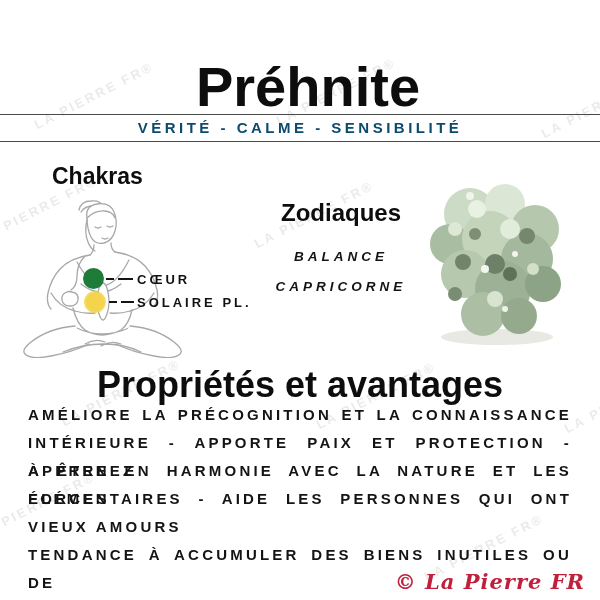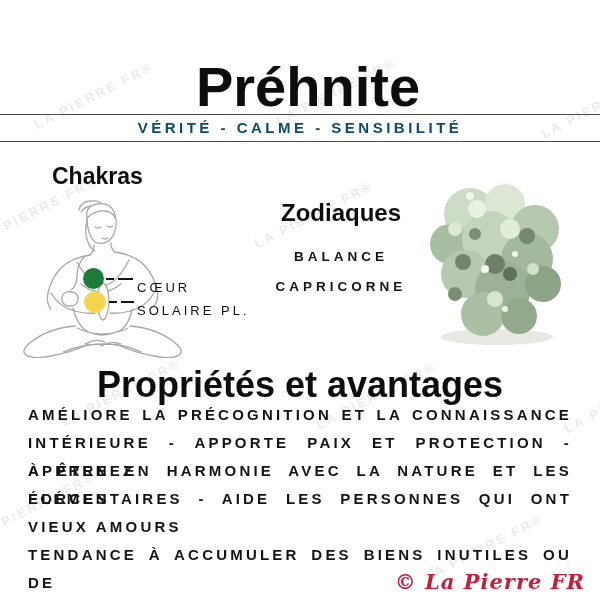--- a/index.html
+++ b/index.html
@@ -34,28 +34,28 @@
   .dot-solar{
     left:84px;top:291px;width:22px;height:22px;
     background:radial-gradient(circle,#f3d44c 0%,#f3d44c 55%,rgba(243,212,76,0.25) 100%);
   }
   .pline{position:absolute;height:2px;background:#141414;}
   .pl-heart-a{left:106px;top:278px;width:8px;}
   .pl-heart-b{left:118px;top:278px;width:15px;}
   .pl-solar-a{left:109px;top:301px;width:8px;}
   .pl-solar-b{left:121px;top:301px;width:13px;}
   .chakra-label{
-    position:absolute;font-size:13px;font-weight:400;letter-spacing:3px;color:#111;margin-top:8px;
+    position:absolute;font-size:13px;font-weight:700;letter-spacing:3px;color:#111;
   }
   .lbl-heart{left:137px;top:272px;}
   .lbl-solar{left:137px;top:295px;}
   
   .zodiac{position:absolute;left:256px;top:199px;width:170px;text-align:center;}
   .zodiac-heading{font-size:24px;font-weight:700;color:#0d0d0d;margin:0 0 22px 0;}
-  .zodiac-sign{font-size:13.5px;font-weight:700;letter-spacing:4px;color:#141414;margin:0 0 15px 0;}
+  .zodiac-sign{font-size:13.5px;font-weight:700;letter-spacing:4px;color:#141414;margin:0 0 15px 0;font-style:italic;}
   
   .stone-svg{position:absolute;left:415px;top:174px;}
   
   .props-heading{
     position:absolute;top:364px;left:0;width:100%;text-align:center;
     font-size:36px;font-weight:700;color:#0d0d0d;
   }
   .props-body{position:absolute;left:28px;right:28px;top:401px;}
   .body-line{
     display:block;height:28px;line-height:28px;

